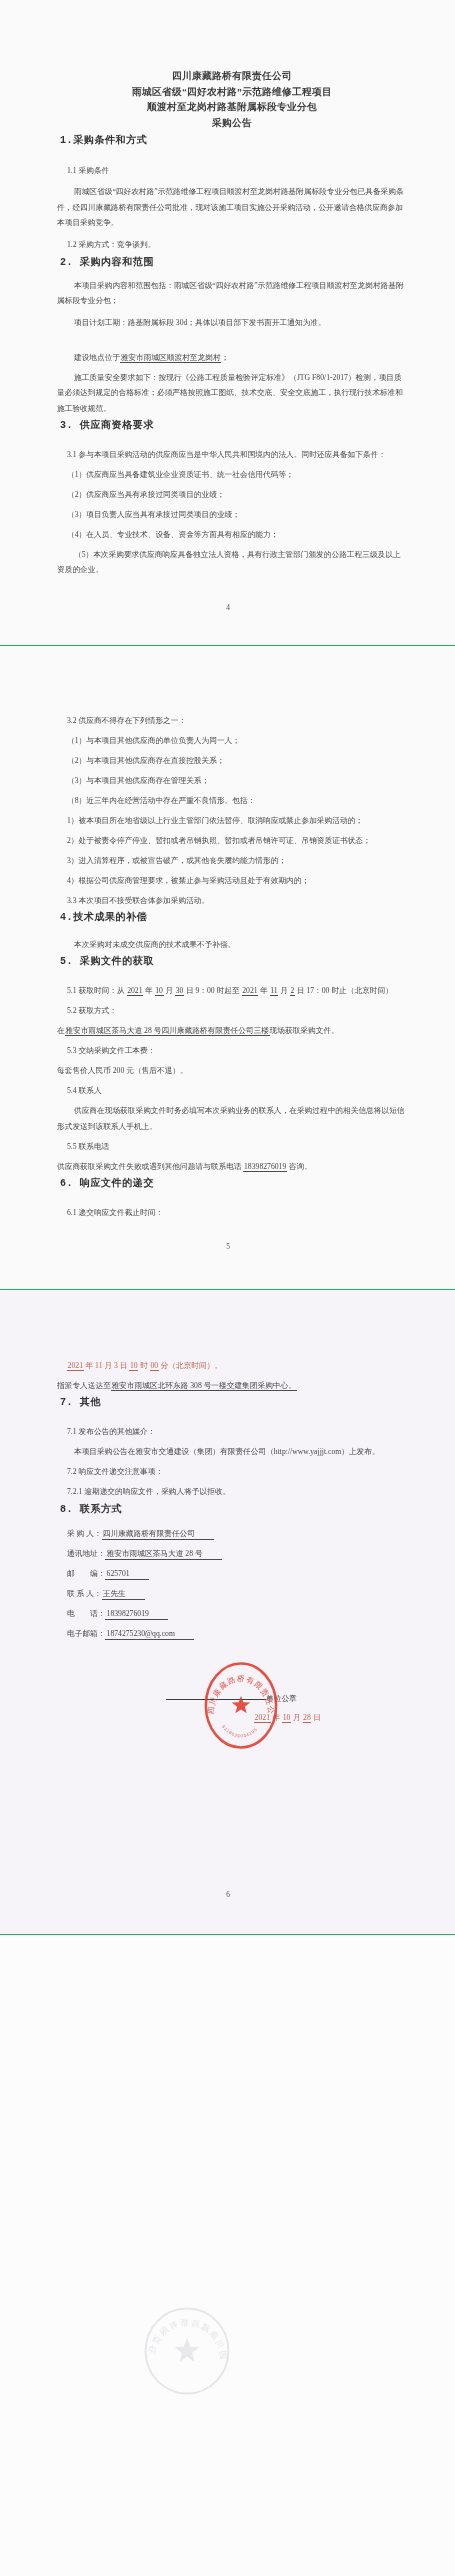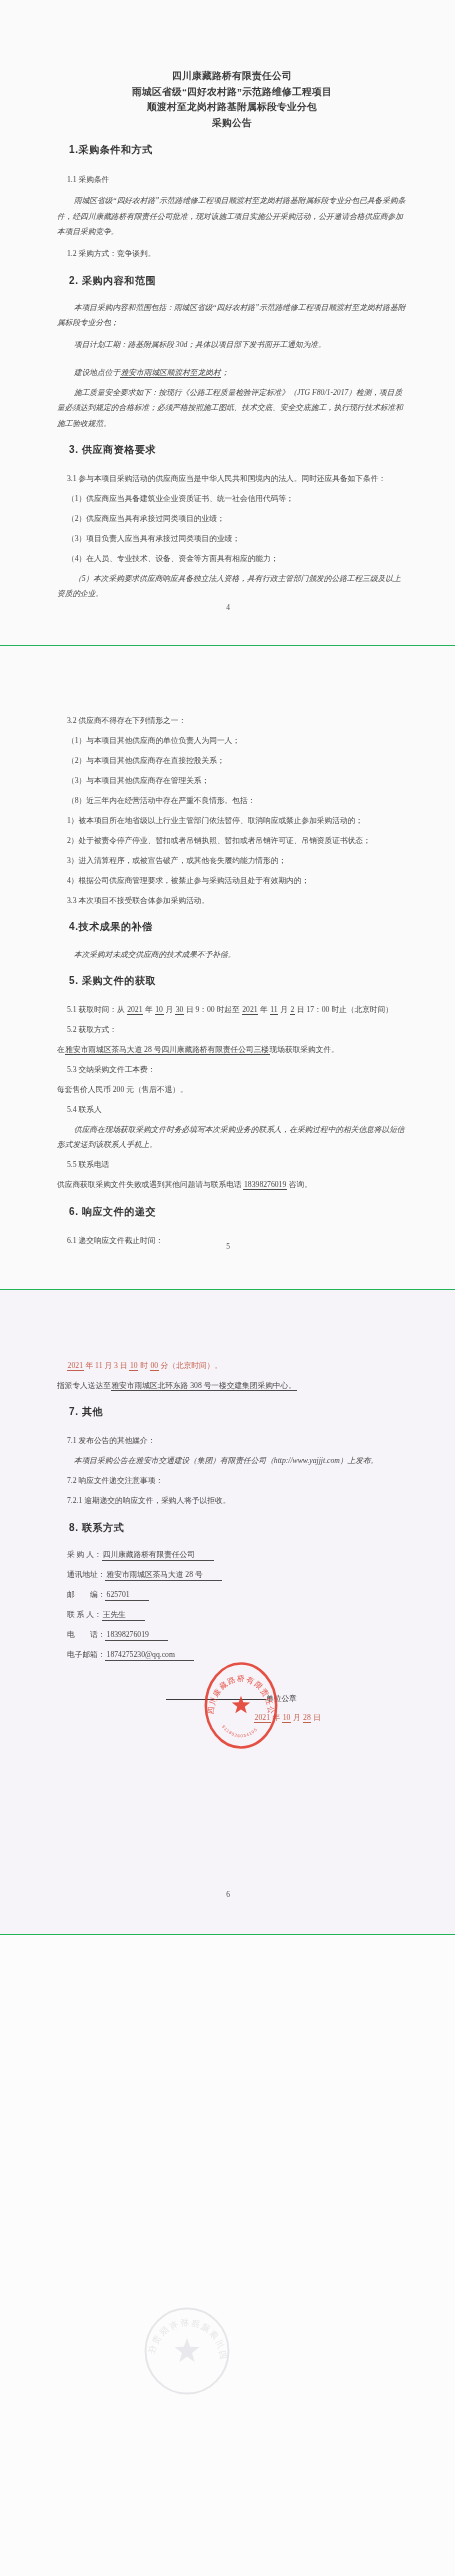--- a/index.html
+++ b/index.html
@@ -7,38 +7,38 @@
        font-family:"Liberation Serif","DejaVu Serif",serif;color:#474645;}
   .page{position:absolute;left:0;width:456px;box-sizing:border-box;
         padding:0 49px 0 57px;box-shadow:0 0.6px 1.1px rgba(0,0,0,.10);}
   .page1{top:0;height:645px;background:#fafafa;}
   .page2{top:646px;height:643px;background:#fbfafa;}
   .page3{top:1290px;height:644px;background:#f7f4f9;}
   .page4{top:1935px;height:641px;background:#fcfcfc;padding:0;}
   .titleblock{padding-top:68px;text-align:center;}
   .title-line{font-family:"Liberation Sans","DejaVu Sans",sans-serif;font-weight:700;
               font-size:9.7px;line-height:15.7px;color:#3d3c3c;letter-spacing:0.3px;}
-  h2.sec{font-family:Liberation Sans, sans-serif;font-weight:700;
-         font-size:10px;line-height:14.2px;color:#343434;margin:12px;letter-spacing:0.6px;}
+  h2.sec{font-family:Liberation Mono, monospace;font-weight:700;
+         font-size:10px;line-height:14.2px;color:#343434;margin:3px;letter-spacing:0.6px;}
   .body{font-size:7.7px;line-height:15.4px;margin:0;}
-  .ind{text-indent:2.2em;font-style:italic;}
+  .ind{text-indent:2.2em;}
   .sub{font-size:7.7px;line-height:15.4px;margin:0;text-indent:1.3em;}
   .u{border-bottom:0.6px solid #4e4d4d;padding:0 0.6px;}
   .red{color:#c4604e;}
   .red .u{border-bottom-color:#c4604e;}
   .pageno{position:absolute;left:0;width:100%;text-align:center;font-size:7.4px;color:#4f4e4e;}
   .kv{font-size:7.7px;line-height:15.4px;margin:4.6px 0 0 0;text-indent:1.3em;}
   .kv .val{border-bottom:0.6px solid #4e4d4d;padding:0 19.4px 0.6px 1.1px;}
   .seal-wrap{position:absolute;left:201px;top:369px;width:80px;height:93px;}
   .seal-label-row{position:absolute;left:166px;top:404px;font-size:7.7px;color:#3a3a3a;white-space:nowrap;}
   .seal-line{display:inline-block;width:100px;border-bottom:0.9px solid #3c3c3c;vertical-align:middle;}
   .seal-date{position:absolute;left:254px;top:423px;font-size:7.7px;white-space:nowrap;}
   .ghost-wrap{position:absolute;left:141px;top:370px;width:92px;height:92px;
               transform:scaleX(-1);opacity:.55;filter:blur(0.2px);}.mt28{margin-top:16px}.mt26{margin-top:15px}.mt24{margin-top:13.7px}
-  .mt22{margin-top:8px}.mt20{margin-top:11.4px}.mt16{margin-top:9px}.mt12{margin-top:6.8px}.mt10{margin-top:5.7px}.mt8{margin-top:4.6px}.mt6{margin-top:12px}
+  .mt22{margin-top:8px}.mt20{margin-top:11.4px}.mt16{margin-top:9px}.mt12{margin-top:6.8px}.mt10{margin-top:5.7px}.mt8{margin-top:4.6px}.mt6{margin-top:19px}
   .pt118{padding-top:67px}.pt120{padding-top:68px}
 </style>
 </head>
 <body>
 
 <div class="doc">
 
   <div class="page page1">
     <div class="titleblock">
       <div class="title-line">四川康藏路桥有限责任公司</div>

